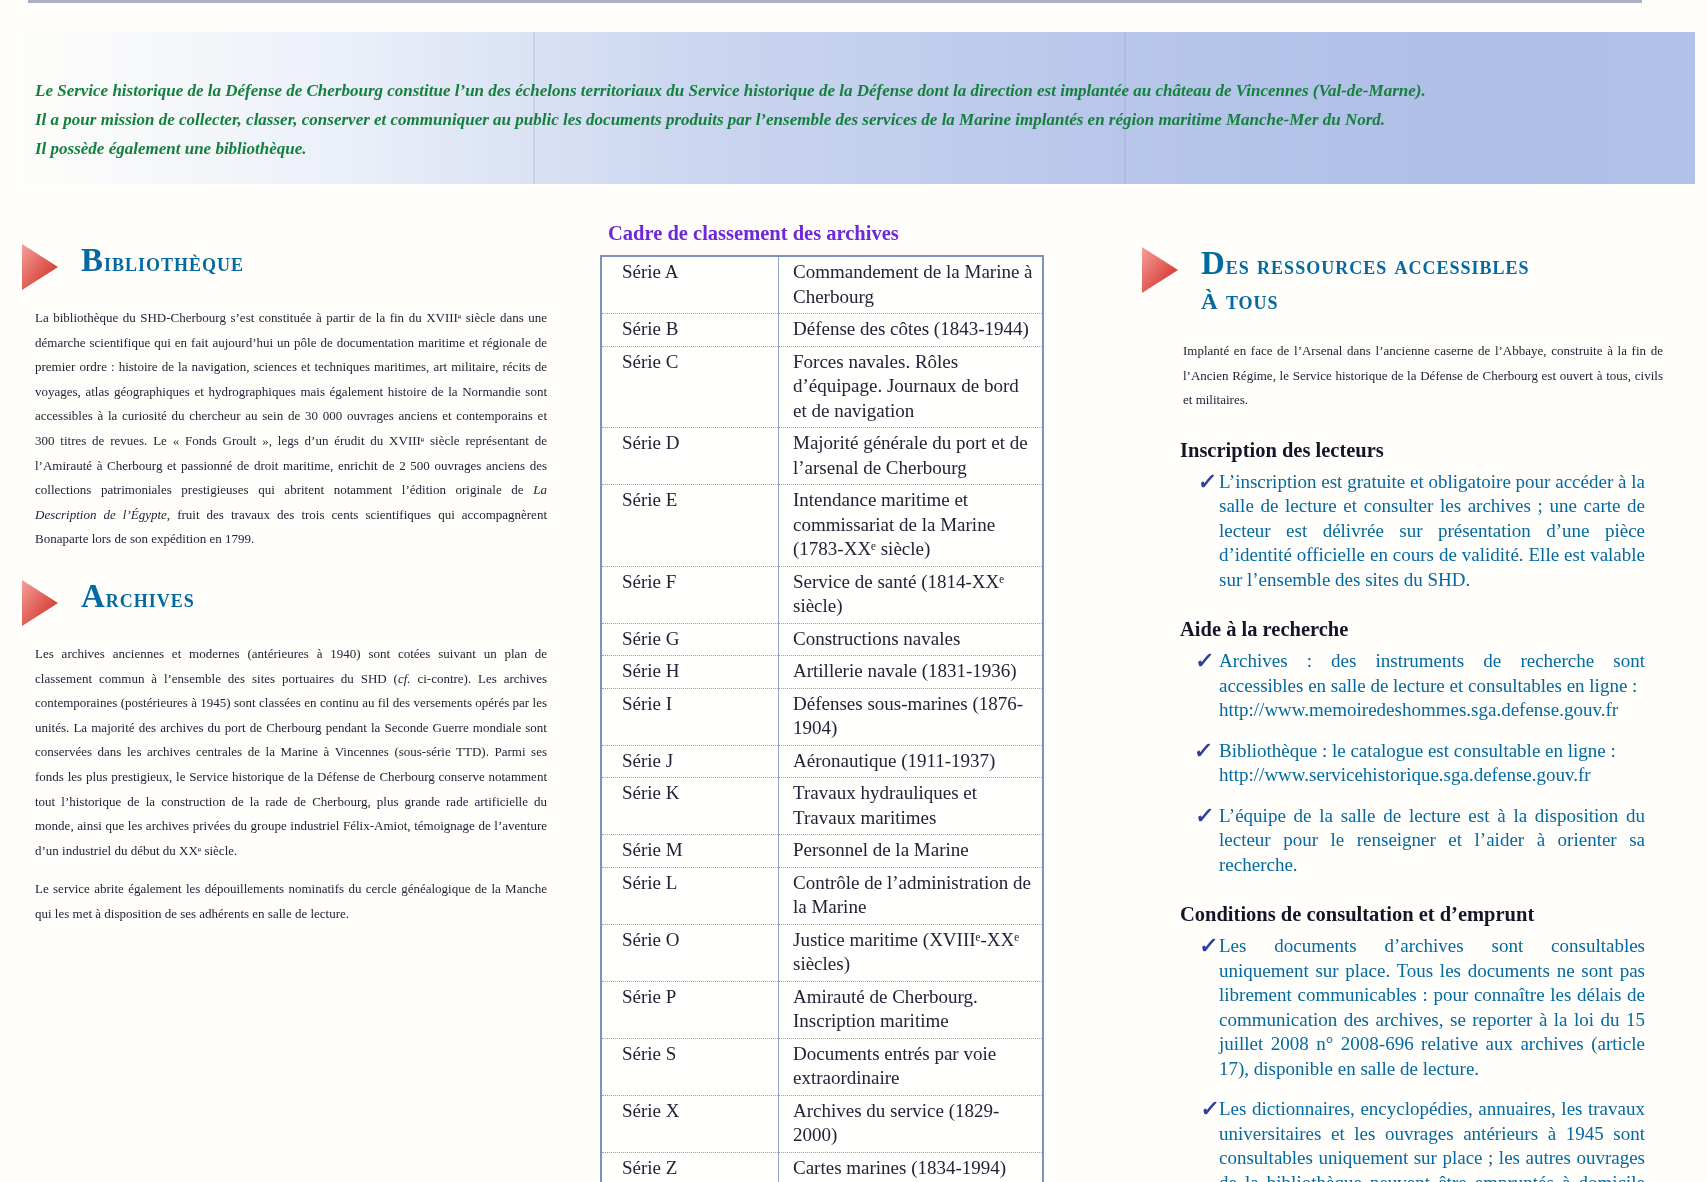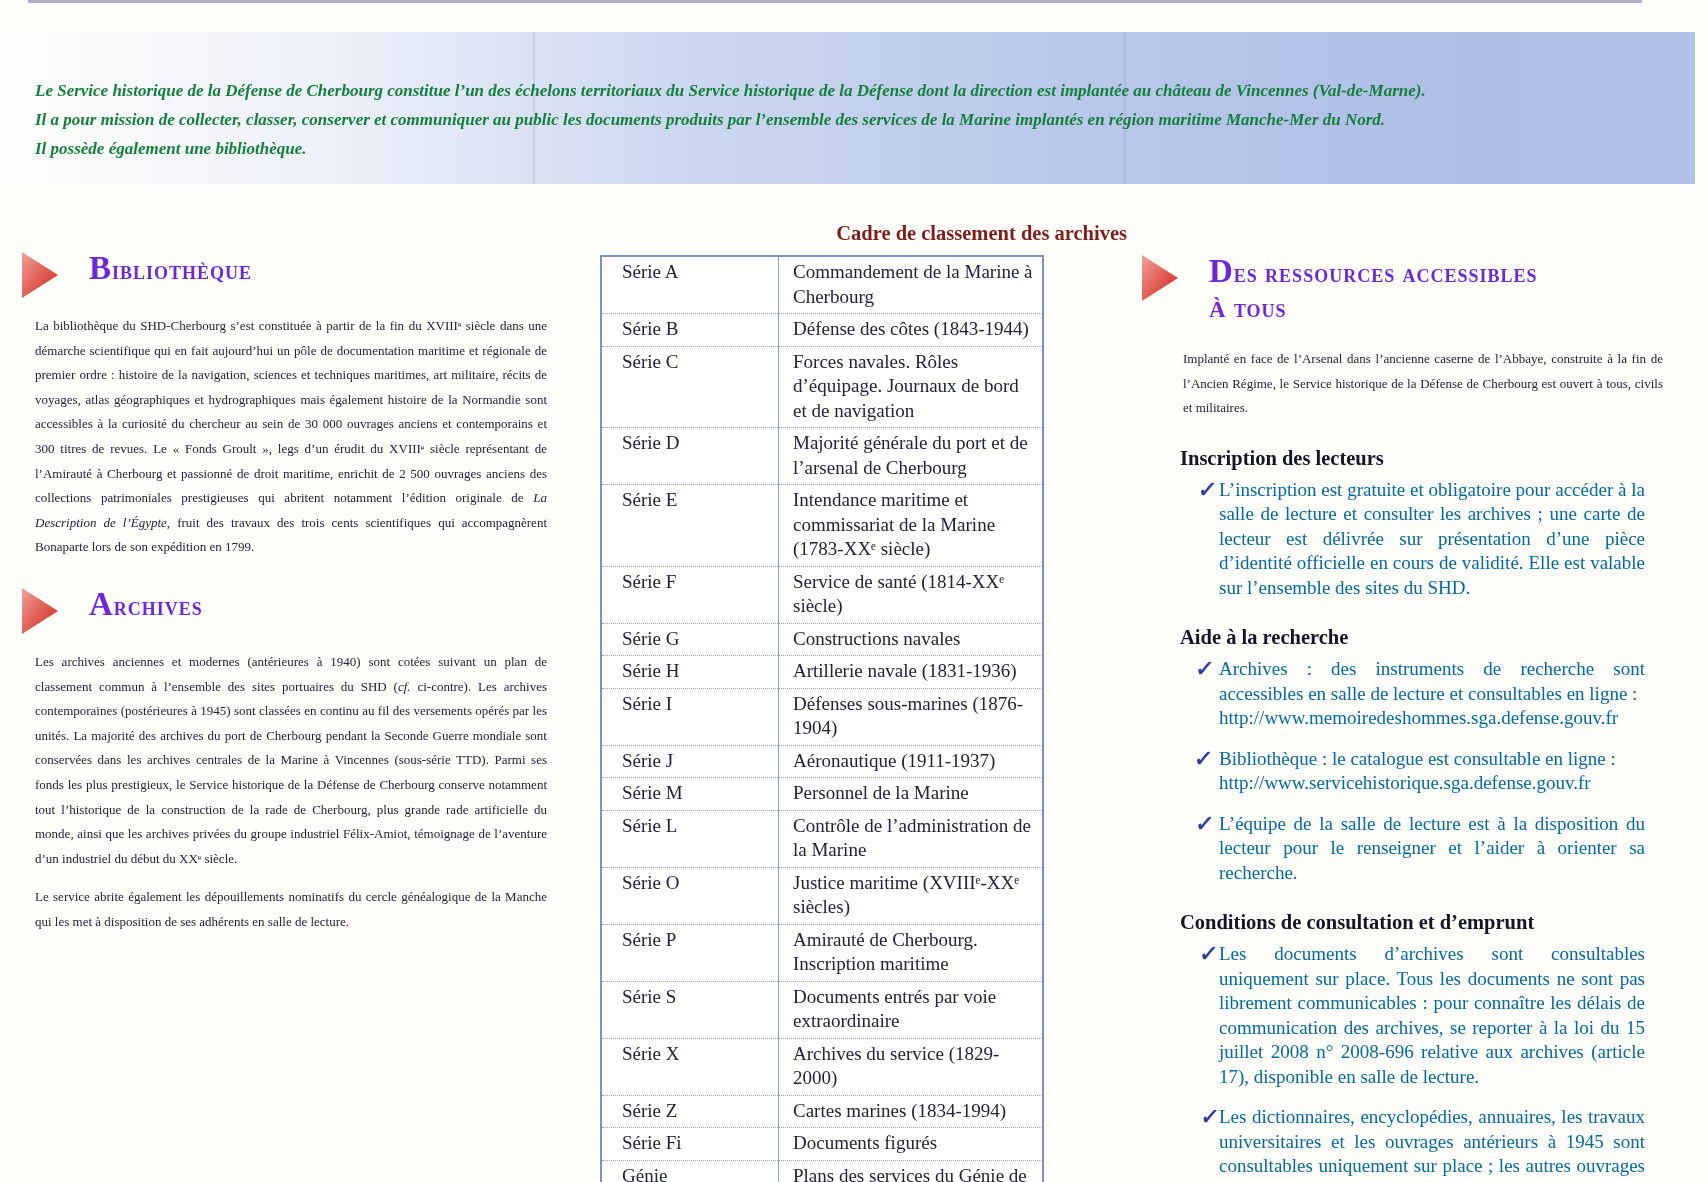--- a/index.html
+++ b/index.html
@@ -39,38 +39,38 @@
 
   .col{position:absolute;}
   .col-left{left:35px;top:240px;width:512px;}
   .col-mid{left:600px;top:222px;width:527px;}
   .col-right{left:1155px;top:243px;width:510px;}
 
   
   .sec-head{position:relative;padding-left:42px;min-height:46px;margin:0;}
   .arrow{position:absolute;left:-13px;top:0px;width:36px;height:46px;display:block;}
   .col-mid .arrow{left:-16px;}
-  h2{margin:12px;font-size:25px;line-height:32px;font-weight:700;
-     font-variant:small-caps;letter-spacing:1px;color:#6d28d9;}
+  h2{margin:4px;font-size:25px;line-height:32px;font-weight:700;
+     font-variant:small-caps;letter-spacing:1px;color:#0369a1;}
   .title-line{display:block;}
   .title-line::first-letter{font-size:33px;}
 
   .body-par{
     margin:0;font-size:13px;line-height:24.6px;text-align:justify;
     color:#232338;
   }
   .col-left .body-par{margin-top:14px;}
   .col-left .sec-head + .body-par{margin-top:16px;}
   .col-left .sec-head{margin-top:0;}
   .col-left .sec-head.second{margin-top:28px;}
   .par-gap{margin-top:26px;}
   .it{font-style:italic;}
 
   
-  .table-title{margin:0 0 10px 8px;font-size:20.5px;font-weight:700;color:#7f1d1d;text-align:right;}
+  .table-title{margin:0 0 10px 8px;font-size:20.5px;font-weight:700;color:#6d28d9;}
   table.classement{
     border-collapse:collapse;width:444px;
     border:2px solid #7d92bb;
     background:rgba(255,255,255,0.6);
   }
   table.classement td{
     font-size:19px;line-height:24.5px;color:#232338;
     padding:3px 8px 4px 14px;vertical-align:top;
   }
   table.classement td.serie{width:148px;padding-left:20px;}
@@ -180,20 +180,24 @@
           </tr>
           <tr>
             <td class="serie">Série I</td>
             <td class="desc">Défenses sous-marines (1876-1904)</td>
           </tr>
           <tr>
             <td class="serie">Série J</td>
             <td class="desc">Aéronautique (1911-1937)</td>
           </tr>
           <tr>
+            <td class="serie">Série K</td>
+            <td class="desc">Travaux hydrauliques et Travaux maritimes</td>
+          </tr>
+          <tr>
             <td class="serie">Série M</td>
             <td class="desc">Personnel de la Marine</td>
           </tr>
           <tr>
             <td class="serie">Série L</td>
             <td class="desc">Contrôle de l’administration de la Marine</td>
           </tr>
           <tr>
             <td class="serie">Série O</td>
             <td class="desc">Justice maritime (XVIIIᵉ-XXᵉ siècles)</td>

